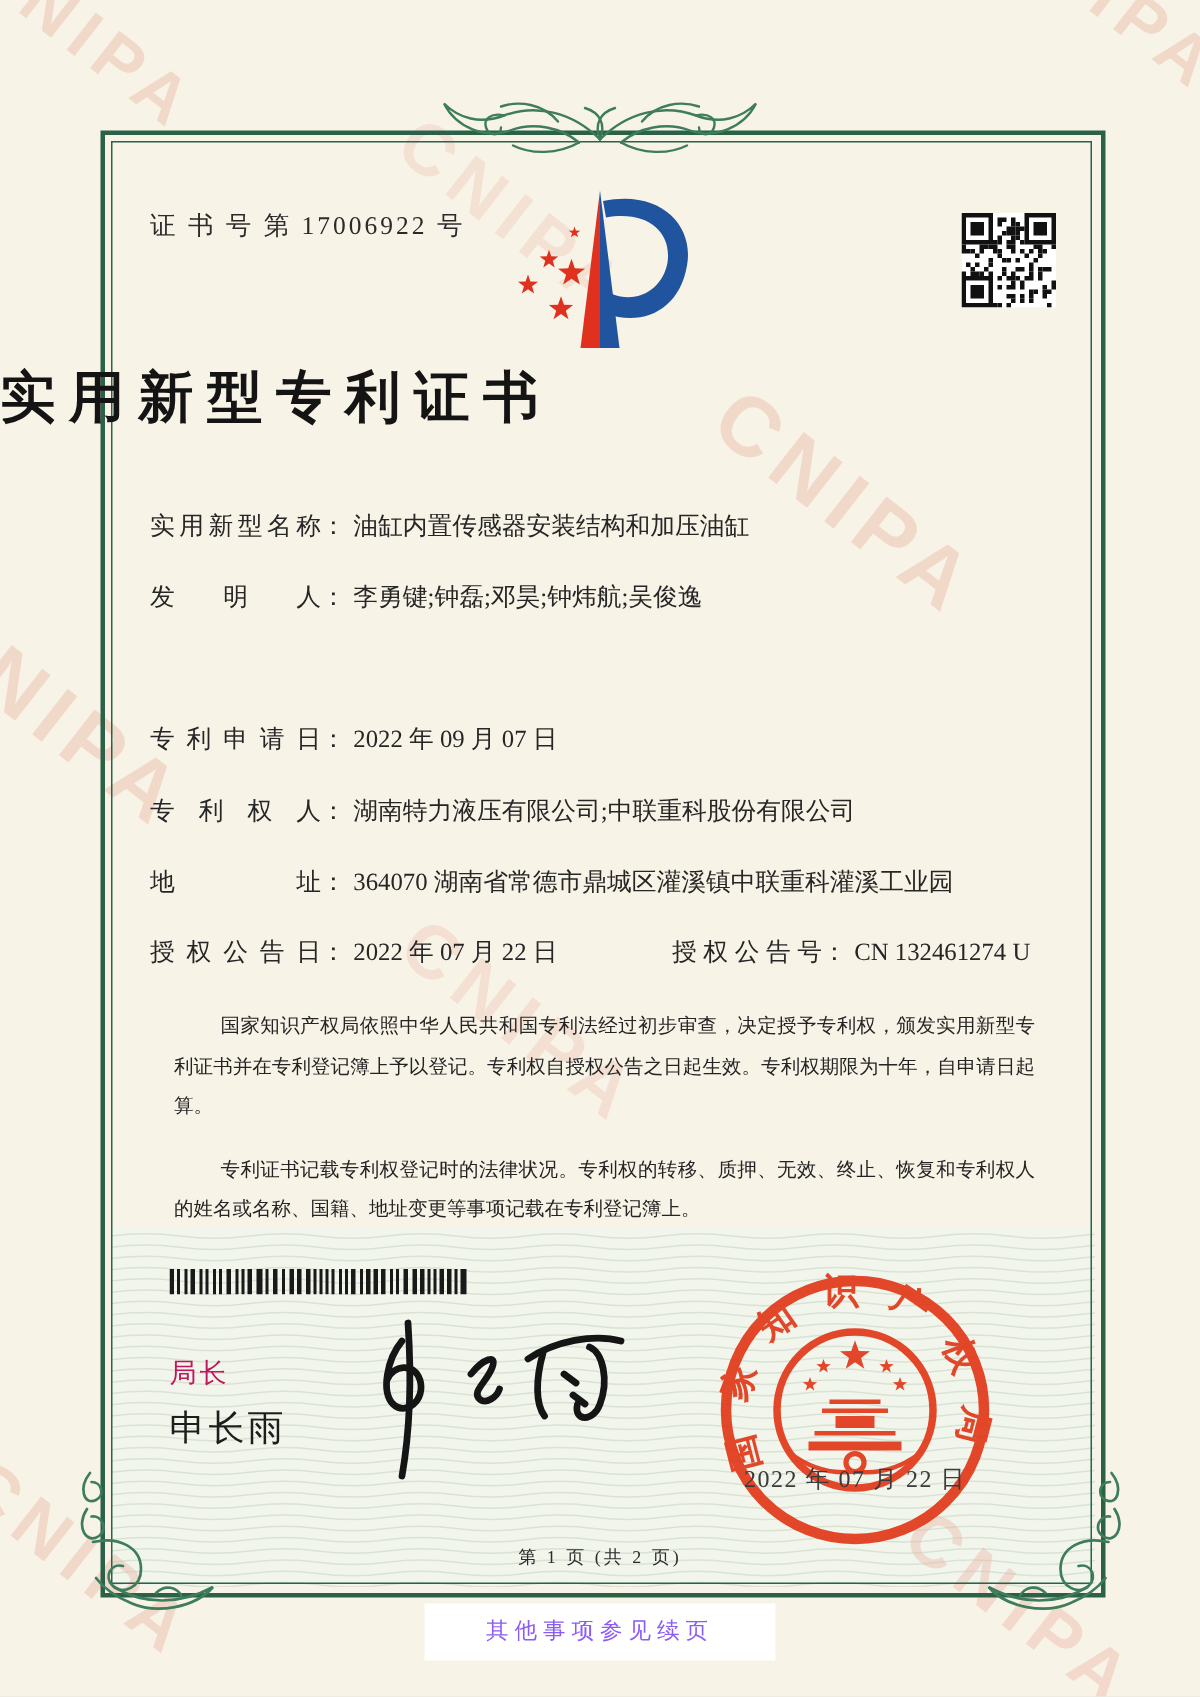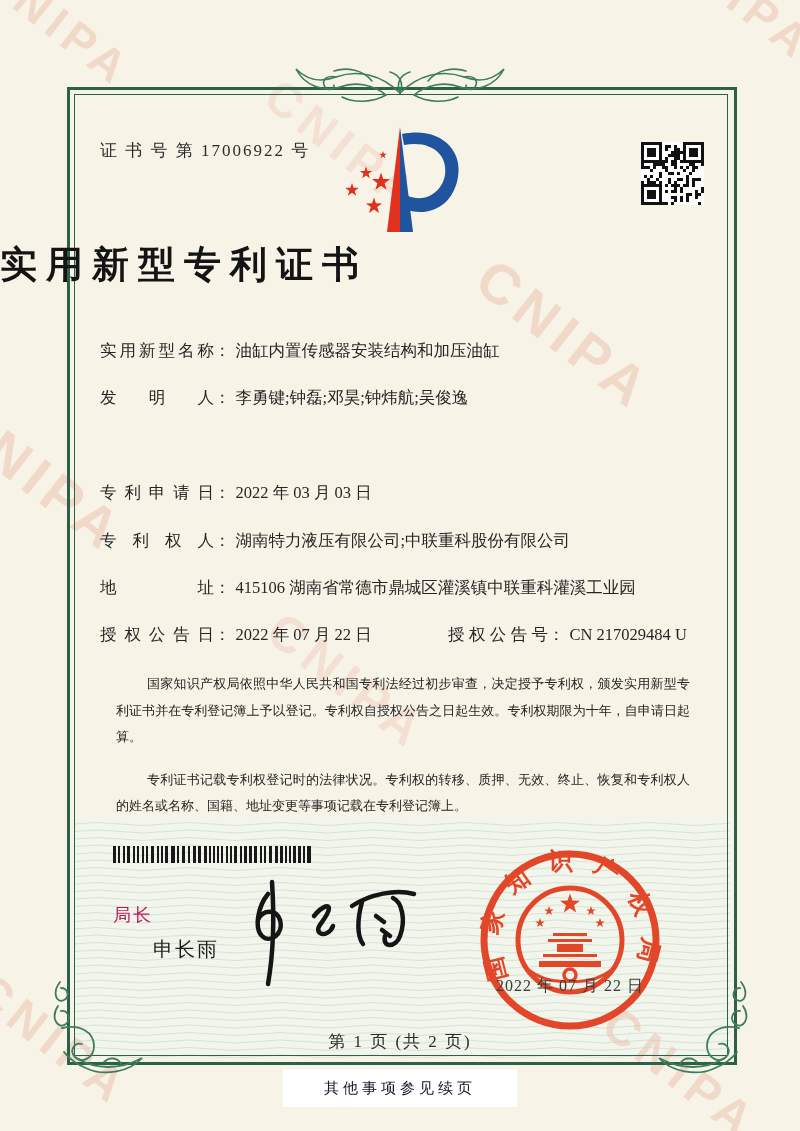--- a/index.html
+++ b/index.html
@@ -45,30 +45,30 @@
   .r1{top:340px;} .r2{top:387px;} .r3{top:435px;} .r4{top:482px;} .r5{top:530px;} .r6{top:577px;} .r7{top:624px;}
   .g2{position:absolute;left:300px;top:0;white-space:nowrap;}
   .g2 .lab{width:100px;margin-left:48px;}
   
   .paras{position:absolute;left:100px;top:655px;width:606px;z-index:5;}
   .paras p{margin:16px;font-size:13px;line-height:26.5px;text-indent:31px;text-align:justify;color:#242424;}
   
   .barcode{position:absolute;left:113px;top:846px;z-index:5;}
   .sig-title{position:absolute;left:113px;top:903px;font-size:18px;letter-spacing:2px;z-index:5;
     font-family:"Liberation Sans","DejaVu Sans",sans-serif;color:#be185d;}
-  .sig-name{position:absolute;left:113px;top:936px;font-size:20px;letter-spacing:2px;z-index:5;
-    font-family:"Liberation Sans","DejaVu Sans",sans-serif;color:#1d1d1d;margin-left:40px;}
+  .sig-name{position:absolute;left:113px;top:936px;font-size:24px;letter-spacing:2px;z-index:5;
+    font-family:"Liberation Sans","DejaVu Sans",sans-serif;color:#1d1d1d;}
   .sig-hand{position:absolute;left:228px;top:872px;z-index:6;}
   .seal{position:absolute;left:475px;top:845px;z-index:5;opacity:.93;}
   .seal-date{position:absolute;left:480px;top:976px;width:180px;text-align:center;font-size:16px;
     letter-spacing:1px;color:#3b3b3b;z-index:7;white-space:nowrap;}
-  .page-info{position:absolute;left:0;top:1030px;width:800px;text-align:center;font-size:17px;
+  .page-info{position:absolute;left:0;top:1030px;width:800px;text-align:center;font-size:12px;
     letter-spacing:2px;z-index:5;color:#2b2b2b;}
   .next-note{position:absolute;left:283px;top:1069px;width:234px;height:38px;line-height:38px;
-    background:#ffffff;text-align:center;font-size:15px;letter-spacing:4px;color:#0f172a;z-index:5;}
+    background:#ffffff;text-align:center;font-size:15px;letter-spacing:4px;color:#8b5cf6;z-index:5;}
 </style>
 </head>
 <body>
 
 <div class="page">
 
   <span class="wm wm1">CNIPA</span>
   <span class="wm wm2">CNIPA</span>
   <span class="wm wm3">CNIPA</span>
   <span class="wm wm4">CNIPA</span>
@@ -287,31 +287,31 @@
 
   <h1 class="title">实用新型专利证书</h1>
 
   <div class="row r1">
     <span class="lab">实用新型名称</span><span class="colon">：</span><span class="val">油缸内置传感器安装结构和加压油缸</span>
   </div>
   <div class="row r2">
     <span class="lab">发明人</span><span class="colon">：</span><span class="val">李勇键;钟磊;邓昊;钟炜航;吴俊逸</span>
   </div>
   <div class="row r4">
-    <span class="lab">专利申请日</span><span class="colon">：</span><span class="val">2022 年 03 月 03 日</span>
+    <span class="lab">专利申请日</span><span class="colon">：</span><span class="val">2022 年 09 月 07 日</span>
   </div>
   <div class="row r5">
     <span class="lab">专利权人</span><span class="colon">：</span><span class="val">湖南特力液压有限公司;中联重科股份有限公司</span>
   </div>
   <div class="row r6">
-    <span class="lab">地址</span><span class="colon">：</span><span class="val">415106 湖南省常德市鼎城区灌溪镇中联重科灌溪工业园</span>
+    <span class="lab">地址</span><span class="colon">：</span><span class="val">364070 湖南省常德市鼎城区灌溪镇中联重科灌溪工业园</span>
   </div>
   <div class="row r7">
     <span><span class="lab">授权公告日</span><span class="colon">：</span><span class="val">2022 年 07 月 22 日</span></span>
-    <span class="g2"><span class="lab">授权公告号</span><span class="colon">：</span><span class="val">CN 217029484 U</span></span>
+    <span class="g2"><span class="lab">授权公告号</span><span class="colon">：</span><span class="val">CN 132461274 U</span></span>
   </div>
 
   <div class="paras">
     <p>国家知识产权局依照中华人民共和国专利法经过初步审查，决定授予专利权，颁发实用新型专利证书并在专利登记簿上予以登记。专利权自授权公告之日起生效。专利权期限为十年，自申请日起算。</p>
     <p>专利证书记载专利权登记时的法律状况。专利权的转移、质押、无效、终止、恢复和专利权人的姓名或名称、国籍、地址变更等事项记载在专利登记簿上。</p>
   </div>
 
   <svg id="barcode-svg" class="barcode" width="206" height="17" viewBox="0 0 206 17">
       <rect x="0" y="0" width="3" height="17" fill="#191919"></rect>
       <rect x="5" y="0" width="2" height="17" fill="#191919"></rect>

